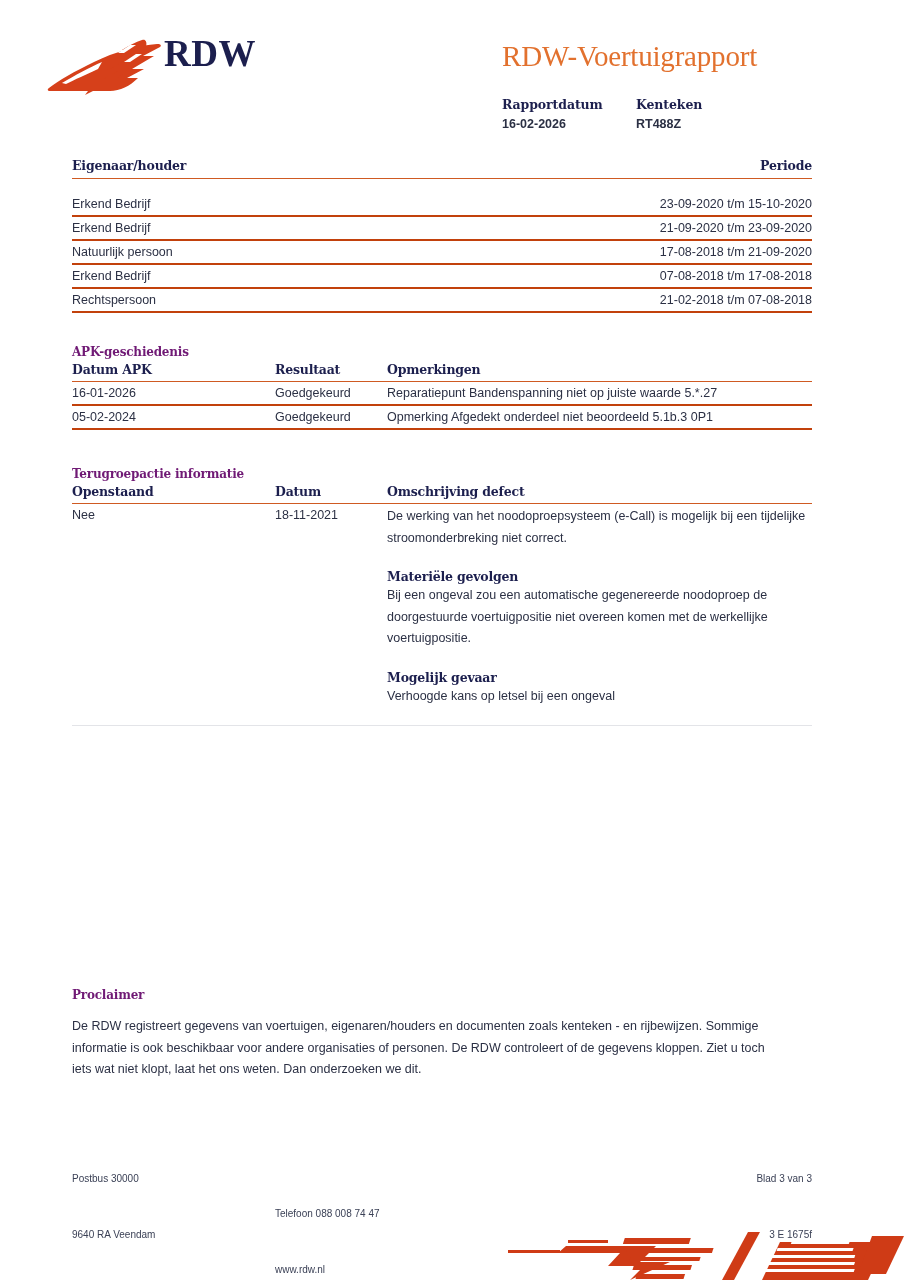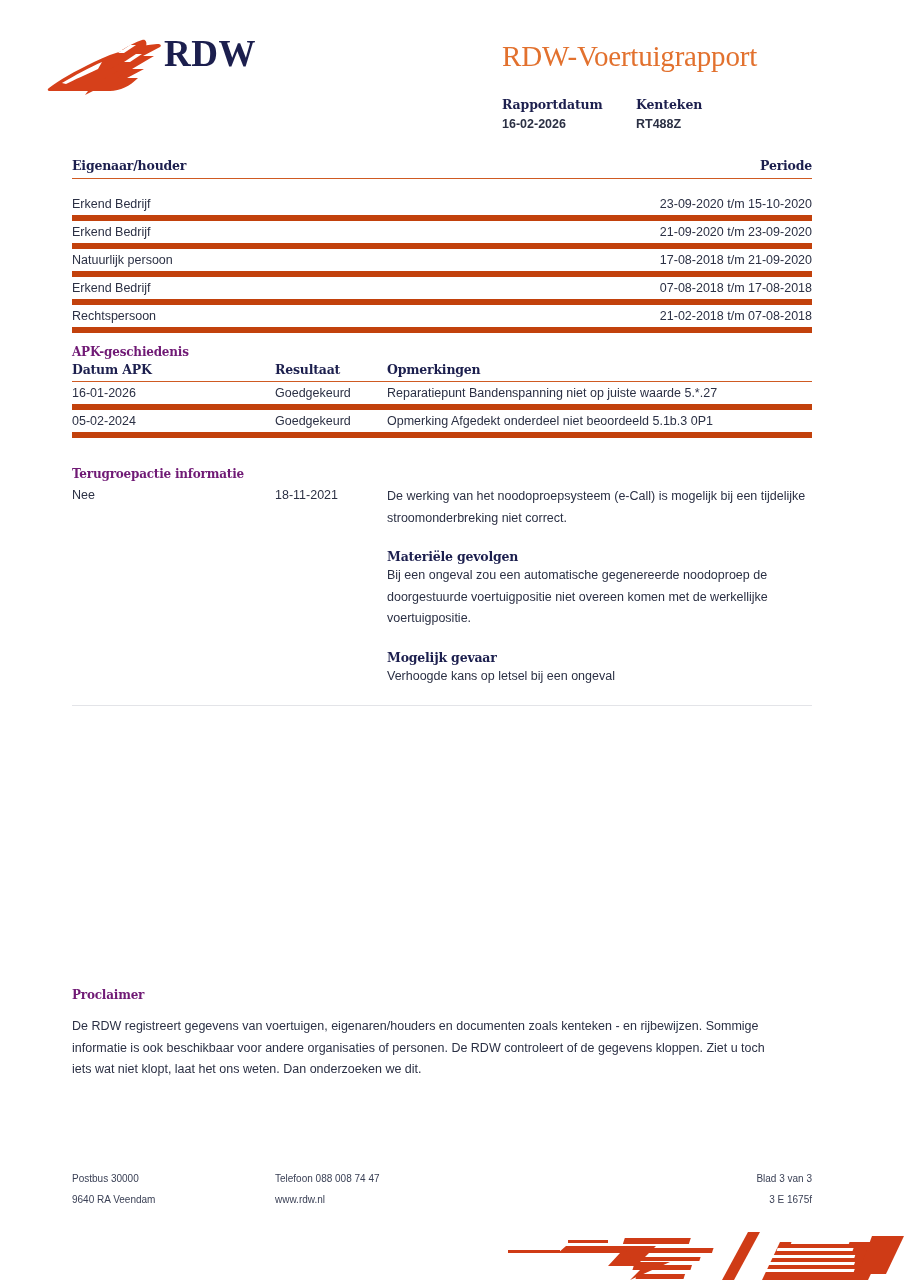--- a/index.html
+++ b/index.html
@@ -98,21 +98,21 @@
   .th {
     font-family: "DejaVu Serif", serif;
     font-weight: 700;
     font-size: 12.5px;
     color: #1c1f4e;
     letter-spacing: -0.2px;
     line-height: 15px;
   }
   .trow {
     display: flex;
-    border-bottom: 6px solid #c2410c;
+    border-bottom: 2px solid #c2410c;
     min-height: 22px;
     align-items: flex-start;
   }
   .td {
     font-size: 12.5px;
     color: #2b3044;
     line-height: 22px;
   }
 
   
@@ -167,21 +167,21 @@
   }
 
   
   .footer {
     position: absolute;
     left: 72px; top: 1168px;
     width: 740px;
   }
   .frow { display: flex; line-height: 21px; }
   .fcol1 { width: 203px; }
-  .fcol2 { flex: 1; }
+  .fcol2 { flex: 1; margin-top: 35px; }
   .fcol3 { width: 200px; text-align: right; }
   .fcell { font-size: 10px; color: #3b4156; }
 
   
   .bottom-art {
     position: absolute;
     left: 480px;
     top: 1222px;
     width: 424px;
     height: 58px;
@@ -268,20 +268,25 @@
       <div class="trow">
         <div class="td col-apk-date">05-02-2024</div>
         <div class="td col-apk-res">Goedgekeurd</div>
         <div class="td col-apk-rem">Opmerking Afgedekt onderdeel niet beoordeeld 5.1b.3 0P1</div>
       </div>
     </div>
   </div>
 
   <div class="sect" id="sect-recall">
     <div class="sect-title">Terugroepactie informatie</div>
+    <div class="thead">
+      <div class="th col-rc-open">Openstaand</div>
+      <div class="th col-rc-date">Datum</div>
+      <div class="th col-rc-desc">Omschrijving defect</div>
+    </div>
     <div class="trow">
       <div class="td col-rc-open">Nee</div>
       <div class="td col-rc-date">18-11-2021</div>
       <div class="col-rc-desc rc-body">
         <div class="rc-para">De werking van het noodoproepsysteem (e-Call) is mogelijk bij een tijdelijke stroomonderbreking niet correct.</div>
         <div class="rc-sub">Materiële gevolgen</div>
         <div class="rc-para">Bij een ongeval zou een automatische gegenereerde noodoproep de doorgestuurde voertuigpositie niet overeen komen met de werkellijke voertuigpositie.</div>
         <div class="rc-sub">Mogelijk gevaar</div>
         <div class="rc-para">Verhoogde kans op letsel bij een ongeval</div>
       </div>

